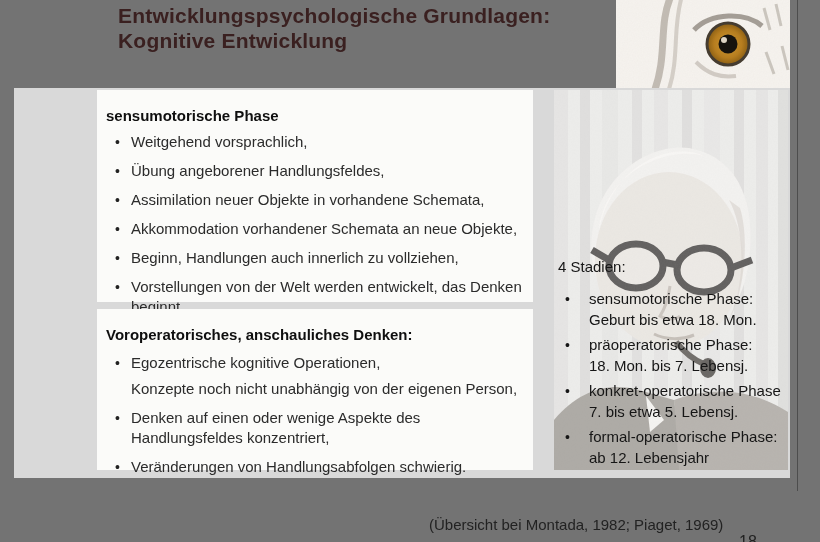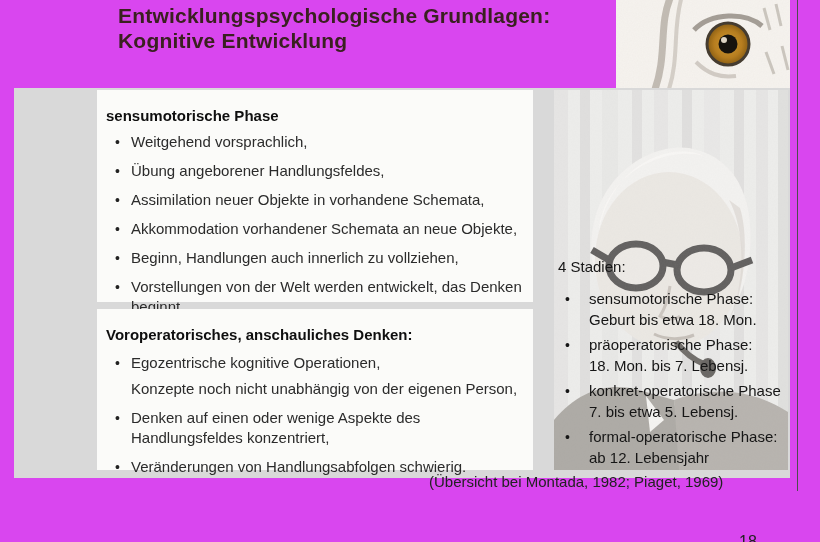--- a/index.html
+++ b/index.html
@@ -1,17 +1,17 @@
 <!DOCTYPE html>
 <html><head>
 <meta charset="utf-8">
 <style>
   html,body{margin:0;padding:0;background:#ffffff;}
   .slide{
-    position:relative;width:820px;height:542px;background:#d946ef;overflow:hidden;
+    position:relative;width:820px;height:542px;background:#737373;overflow:hidden;
     font-family:"Liberation Sans","DejaVu Sans",sans-serif;
   }
   
   .title{
     position:absolute;left:118px;top:3px;width:470px;
     font-size:21px;font-weight:bold;line-height:25px;letter-spacing:.2px;color:#3a2020;
   }
   
   .owl{position:absolute;left:616px;top:0;width:174px;height:88px;}
   
@@ -35,21 +35,21 @@
   .stages{
     position:absolute;left:4px;top:166px;width:228px;
     font-size:15px;line-height:21px;color:#161616;
   }
   .stages-header{margin-bottom:11px;}
   .s-row{display:flex;margin-bottom:4px;}
   .s-dot{flex:0 0 24px;margin-left:7px;color:#161616;}
   .s-dot::before{content:"\2022";font-size:14px;}
   .s-text{flex:1;}
   
-  .citation{position:absolute;left:429px;top:473px;font-size:15px;color:#222;}
+  .citation{position:absolute;left:429px;top:516px;font-size:15px;color:#222;}
   .pagenum{position:absolute;left:739px;top:492px;font-size:16px;color:#222;margin-top:41px;}
   
   .edge-line{position:absolute;left:797px;top:0;width:1px;height:491px;background:#4d4d4d;}
 </style>
 </head>
 <body>
 
 <div class="slide">
 
   <div class="title">

